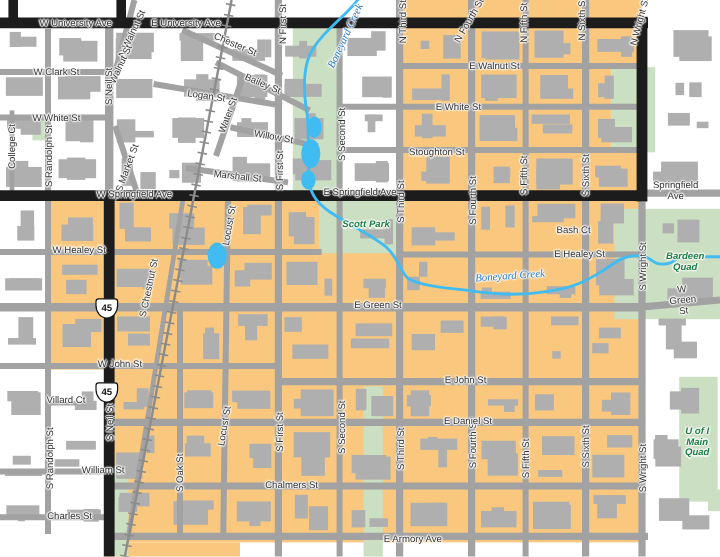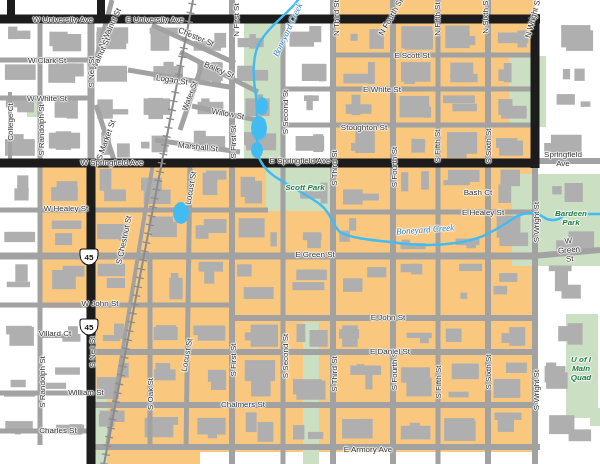--- a/index.html
+++ b/index.html
@@ -433,47 +433,47 @@
       <div class="lbl road" style="left: 394px; top: 370px; transform: translate(-50%, -50%) rotate(-90deg);">S Fourth St</div>
       <div class="lbl road" style="left: 437px; top: 19px; transform: translate(-50%, -50%) rotate(-90deg);">N Fifth St</div>
       <div class="lbl road" style="left: 437px; top: 146px; transform: translate(-50%, -50%) rotate(-90deg);">S Fifth St</div>
       <div class="lbl road" style="left: 438px; top: 382px; transform: translate(-50%, -50%) rotate(-90deg);">S Fifth St</div>
       <div class="lbl road" style="left: 485px; top: 16px; transform: translate(-50%, -50%) rotate(-90deg);">N Sixth St</div>
       <div class="lbl road" style="left: 488px; top: 146px; transform: translate(-50%, -50%) rotate(-90deg);">S Sixth St</div>
       <div class="lbl road" style="left: 488px; top: 372px; transform: translate(-50%, -50%) rotate(-90deg);">S Sixth St</div>
       <div class="lbl road" style="left: 533px; top: 18px; transform: translate(-50%, -50%) rotate(-75deg);">N Wright St</div>
       <div class="lbl road" style="left: 536px; top: 222px; transform: translate(-50%, -50%) rotate(-90deg);">S Wright St</div>
       <div class="lbl road" style="left: 536px; top: 390px; transform: translate(-50%, -50%) rotate(-90deg);">S Wright St</div>
-      <div class="lbl road" style="left: 412px; top: 55px; transform: translate(-50%, -50%) rotate(0deg);">E Scott St</div>
+      <div class="lbl road" style="left: 412px; top: 55px; transform: translate(-50%, -50%) rotate(0deg);">E Walnut St</div>
       <div class="lbl road" style="left: 382px; top: 89px; transform: translate(-50%, -50%) rotate(0deg);">E White St</div>
       <div class="lbl road" style="left: 364px; top: 127px; transform: translate(-50%, -50%) rotate(0deg);">Stoughton St</div>
       <div class="lbl road" style="left: 76px; top: 162px; transform: translate(-50%, -50%) rotate(0deg); margin-left: 36px;">W Springfield Ave</div>
       <div class="lbl road" style="left: 300px; top: 160px; transform: translate(-50%, -50%) rotate(0deg);">E Springfield Ave</div>
       <div class="lbl road" style="left: 563px; top: 159px; transform: translate(-50%, -50%) rotate(0deg);">Springfield Ave</div>
       <div class="lbl road" style="left: 66px; top: 208px; transform: translate(-50%, -50%) rotate(0deg);">W Healey St</div>
       <div class="lbl road" style="left: 483px; top: 212px; transform: translate(-50%, -50%) rotate(0deg);">E Healey St</div>
       <div class="lbl road" style="left: 462px; top: 192px; transform: translate(-50%, -50%) rotate(0deg); padding-left: 32px;">Bash Ct</div>
       <div class="lbl road" style="left: 315px; top: 254px; transform: translate(-50%, -50%) rotate(0deg);">E Green St</div>
       <div class="lbl road" style="left: 569px; top: 250px; transform: translate(-50%, -50%) rotate(-5deg);">W Green St</div>
       <div class="lbl road" style="left: 100px; top: 303px; transform: translate(-50%, -50%) rotate(0deg);">W John St</div>
       <div class="lbl road" style="left: 388px; top: 317px; transform: translate(-50%, -50%) rotate(0deg);">E John St</div>
       <div class="lbl road" style="left: 390px; top: 351px; transform: translate(-50%, -50%) rotate(0deg);">E Daniel St</div>
       <div class="lbl road" style="left: 243px; top: 404px; transform: translate(-50%, -50%) rotate(0deg);">Chalmers St</div>
-      <div class="lbl road" style="left: 368px; top: 449px; transform: translate(-50%, -50%) rotate(0deg);">E Armory Ave</div>
+      <div class="lbl road" style="left: 344px; top: 449px; transform: translate(-50%, -50%) rotate(0deg);">E Armory Ave</div>
       <div class="lbl road" style="left: 55px; top: 333px; transform: translate(-50%, -50%) rotate(0deg);">Villard Ct</div>
       <div class="lbl road" style="left: 42px; top: 382px; transform: translate(-50%, -50%) rotate(-90deg);">S Randolph St</div>
       <div class="lbl road" style="left: 57px; top: 392px; transform: translate(-50%, -50%) rotate(0deg); margin-left: 29px;">William St</div>
       <div class="lbl road" style="left: 58px; top: 430px; transform: translate(-50%, -50%) rotate(0deg);">Charles St</div>
       <div class="lbl road" style="left: 150px; top: 394px; transform: translate(-50%, -50%) rotate(-90deg);">S Oak St</div>
       <div class="lbl road" style="left: 191px; top: 188px; transform: translate(-50%, -50%) rotate(-80deg);">Locust St</div>
       <div class="lbl road" style="left: 187px; top: 355px; transform: translate(-50%, -50%) rotate(-80deg);">Locust St</div>
       <div class="lbl road" style="left: 124px; top: 240px; transform: translate(-50%, -50%) rotate(-78deg);">S Chestnut St</div>
       <div class="lbl road" style="left: 92px; top: 352px; transform: translate(-50%, -50%) rotate(-90deg);">S Neil St</div>
       <div class="lbl park" style="left: 305px; top: 187px; transform: translate(-50%, -50%) rotate(0deg);">Scott Park</div>
-      <div class="lbl park" style="left: 571px; top: 218px; transform: translate(-50%, -50%) rotate(0deg);">Bardeen Park</div>
+      <div class="lbl park" style="left: 571px; top: 218px; transform: translate(-50%, -50%) rotate(0deg);">Bardeen Quad</div>
       <div class="lbl park" style="left: 581px; top: 368px; transform: translate(-50%, -50%) rotate(0deg);">U of I
 Main
 Quad</div>
       <div class="lbl water" style="left: 288px; top: 30px; transform: translate(-50%, -50%) rotate(-65deg);">Boneyard Creek</div>
       <div class="lbl water" style="left: 425px; top: 230px; transform: translate(-50%, -50%) rotate(-4deg);">Boneyard Creek</div>
       <div class="shield" style="left: 89px; top: 257px;">45</div>
       <div class="shield" style="left: 89px; top: 327px;">45</div>
     </div>
 </div>
 

